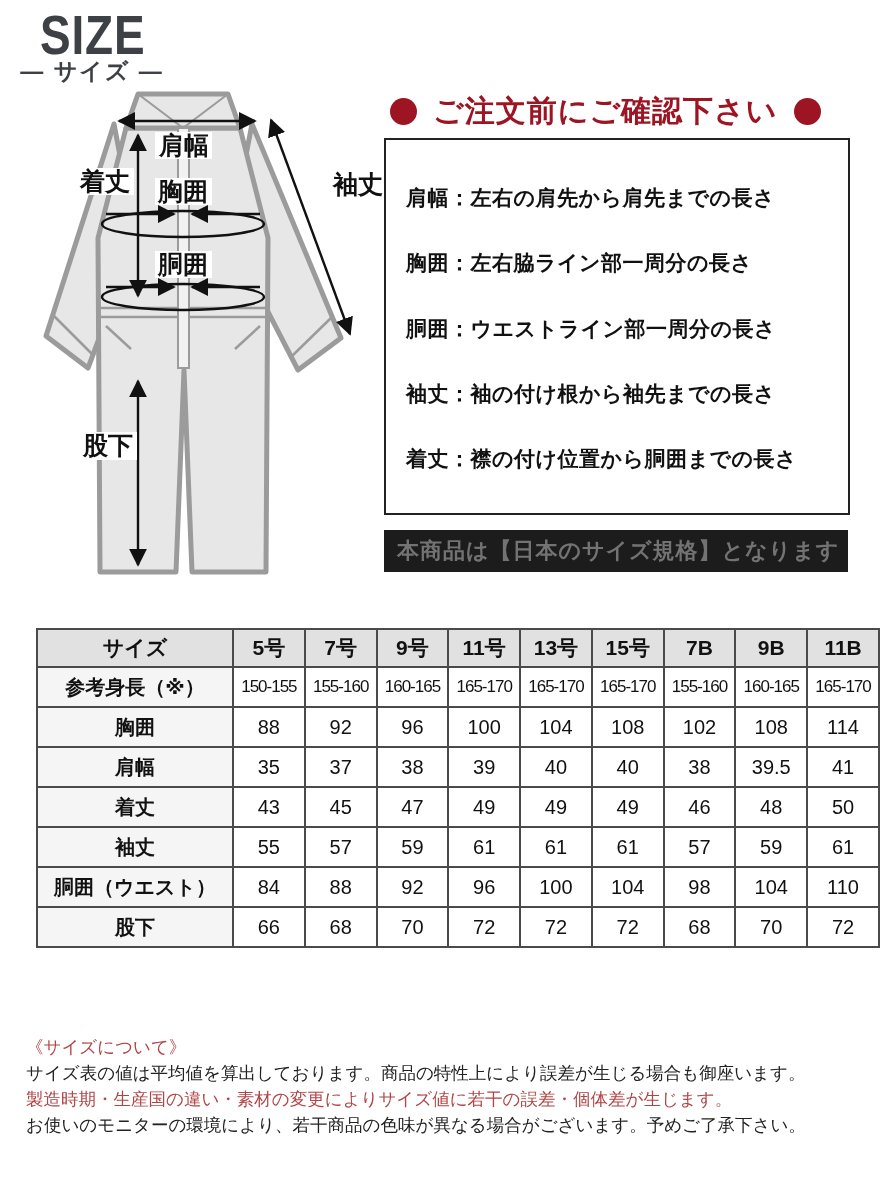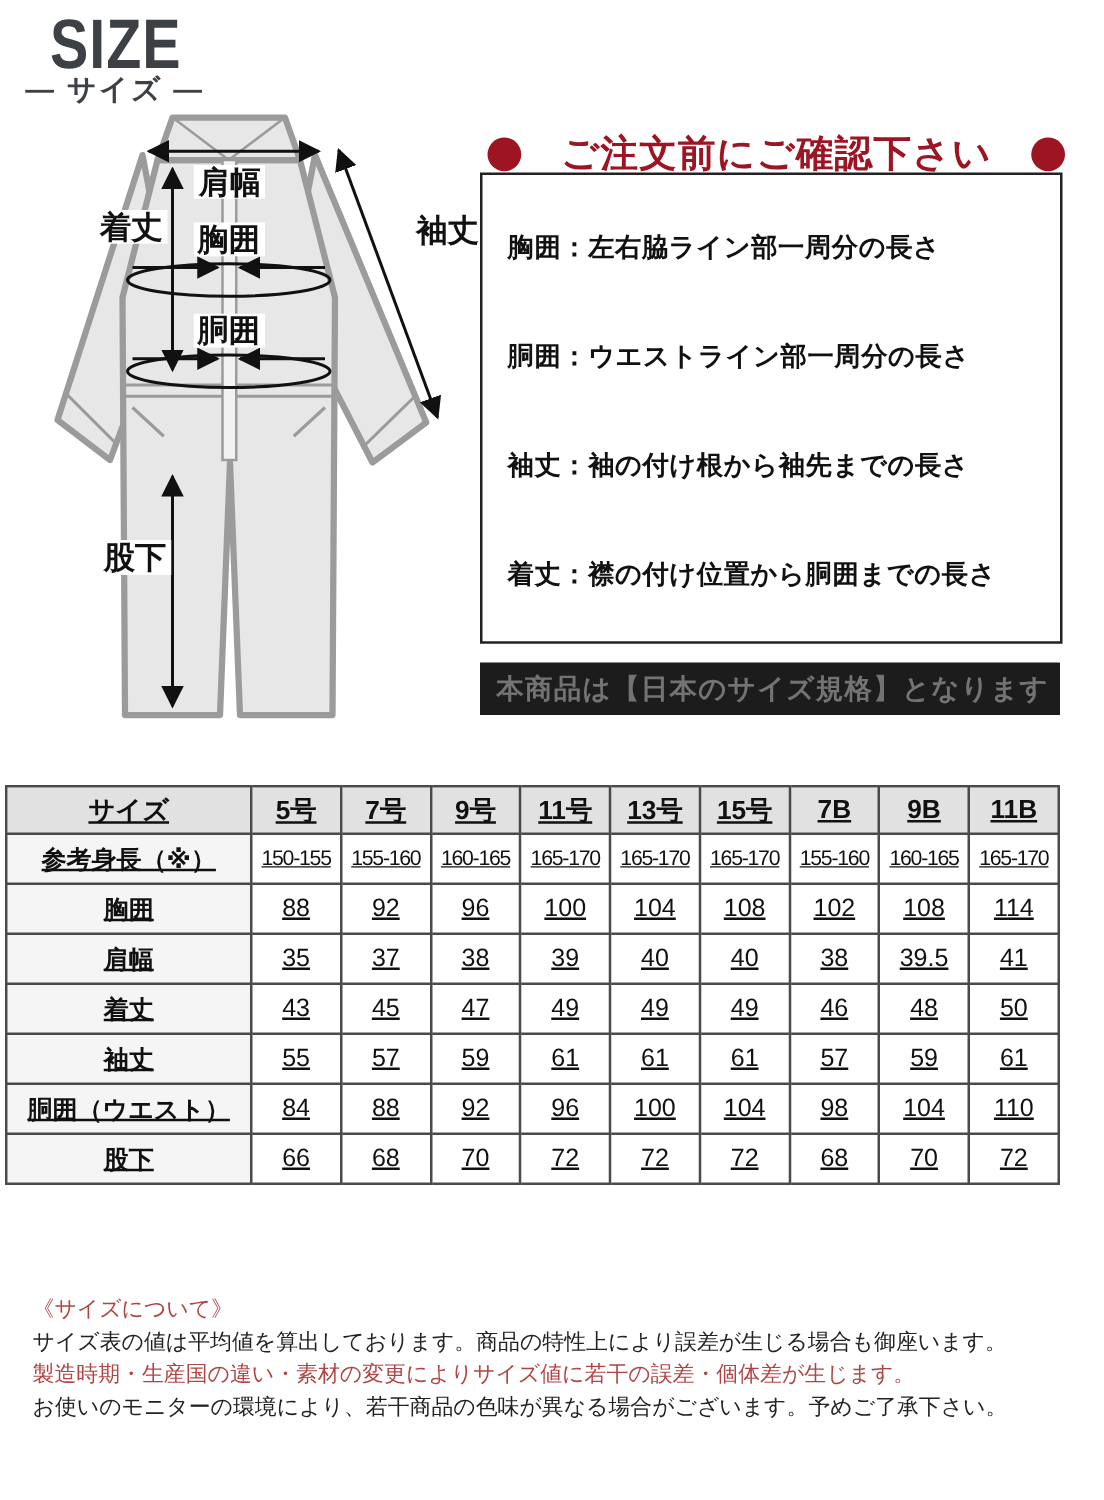--- a/index.html
+++ b/index.html
@@ -40,43 +40,43 @@
   .diagram-wrap{position:absolute;left:28px;top:88px;width:368px;height:528px;}
   svg text{font-family:inherit;}
   .garment{fill:var(--garment_fill);stroke:var(--garment_stroke);stroke-width:5;stroke-linejoin:round;}
   .garment-thin{fill:none;stroke:var(--garment_stroke);stroke-width:2.5;}
   .collar-line{fill:none;stroke:var(--garment_stroke);stroke-width:2;}
   .measure{stroke:#111;stroke-width:2.4;fill:none;}
   .m-label{font-size:25px;font-weight:bold;fill:#111;text-anchor:middle;}
   .label-plate{fill:#ffffff;}
   
   .notice-header{
-    position:absolute;left:390px;top:104px;width:462px;height:38px;
-    display:flex;align-items:center;justify-content:space-between;gap:16px;
+    position:absolute;left:390px;top:92px;width:462px;height:38px;
+    display:flex;align-items:center;justify-content:flex-start;gap:16px;
   }
   .notice-header .txt{
     font-size:30px;font-weight:900;color:var(--accent_red);
     letter-spacing:1px;white-space:nowrap;
   }
   .red-dot{width:27px;height:27px;border-radius:50%;background:var(--accent_red);flex:0 0 auto;}
   .notice-box{
     position:absolute;left:384px;top:138px;width:466px;height:377px;
     border:2px solid #222;
     display:flex;flex-direction:column;justify-content:space-between;
     padding:44px 10px 40px 20px;
   }
   .notice-line{font-size:21px;font-weight:bold;color:#111;white-space:nowrap;letter-spacing:.5px;}
   .jp-standard{
     position:absolute;left:384px;top:530px;width:464px;height:42px;
     background:var(--bar_bg);color:#737373;
     display:flex;align-items:center;padding-left:13px;
     font-size:22px;font-weight:bold;letter-spacing:1px;white-space:nowrap;
   }
   
-  .table-wrap{position:absolute;left:4px;top:628px;width:844px;text-decoration:underline;}
+  .table-wrap{position:absolute;left:36px;top:628px;width:844px;}
   table{border-collapse:collapse;table-layout:fixed;width:844px;}
   th,td{
     border:2px solid var(--border_color);
     text-align:center;vertical-align:middle;
     height:40px;font-size:20px;color:#111;
     overflow:hidden;white-space:nowrap;
   }
   thead th{background:var(--header_bg);font-size:21px;font-weight:bold;height:38px;}
   thead th:first-child{width:196px;}
   tbody th{background:var(--label_bg);font-weight:bold;font-size:20px;}
@@ -154,20 +154,21 @@
   </svg>
 </div>
 
 <div class="notice-header">
   <span class="red-dot"></span>
   <span class="txt">ご注文前にご確認下さい</span>
   <span class="red-dot"></span>
 </div>
 
 <div class="notice-box">
+    <div class="notice-line">肩幅：左右の肩先から肩先までの長さ</div>
     <div class="notice-line">胸囲：左右脇ライン部一周分の長さ</div>
     <div class="notice-line">胴囲：ウエストライン部一周分の長さ</div>
     <div class="notice-line">袖丈：袖の付け根から袖先までの長さ</div>
     <div class="notice-line">着丈：襟の付け位置から胴囲までの長さ</div>
   </div>
 
 <div class="jp-standard">本商品は【日本のサイズ規格】となります</div>
 
 <div class="table-wrap">
   <table>

